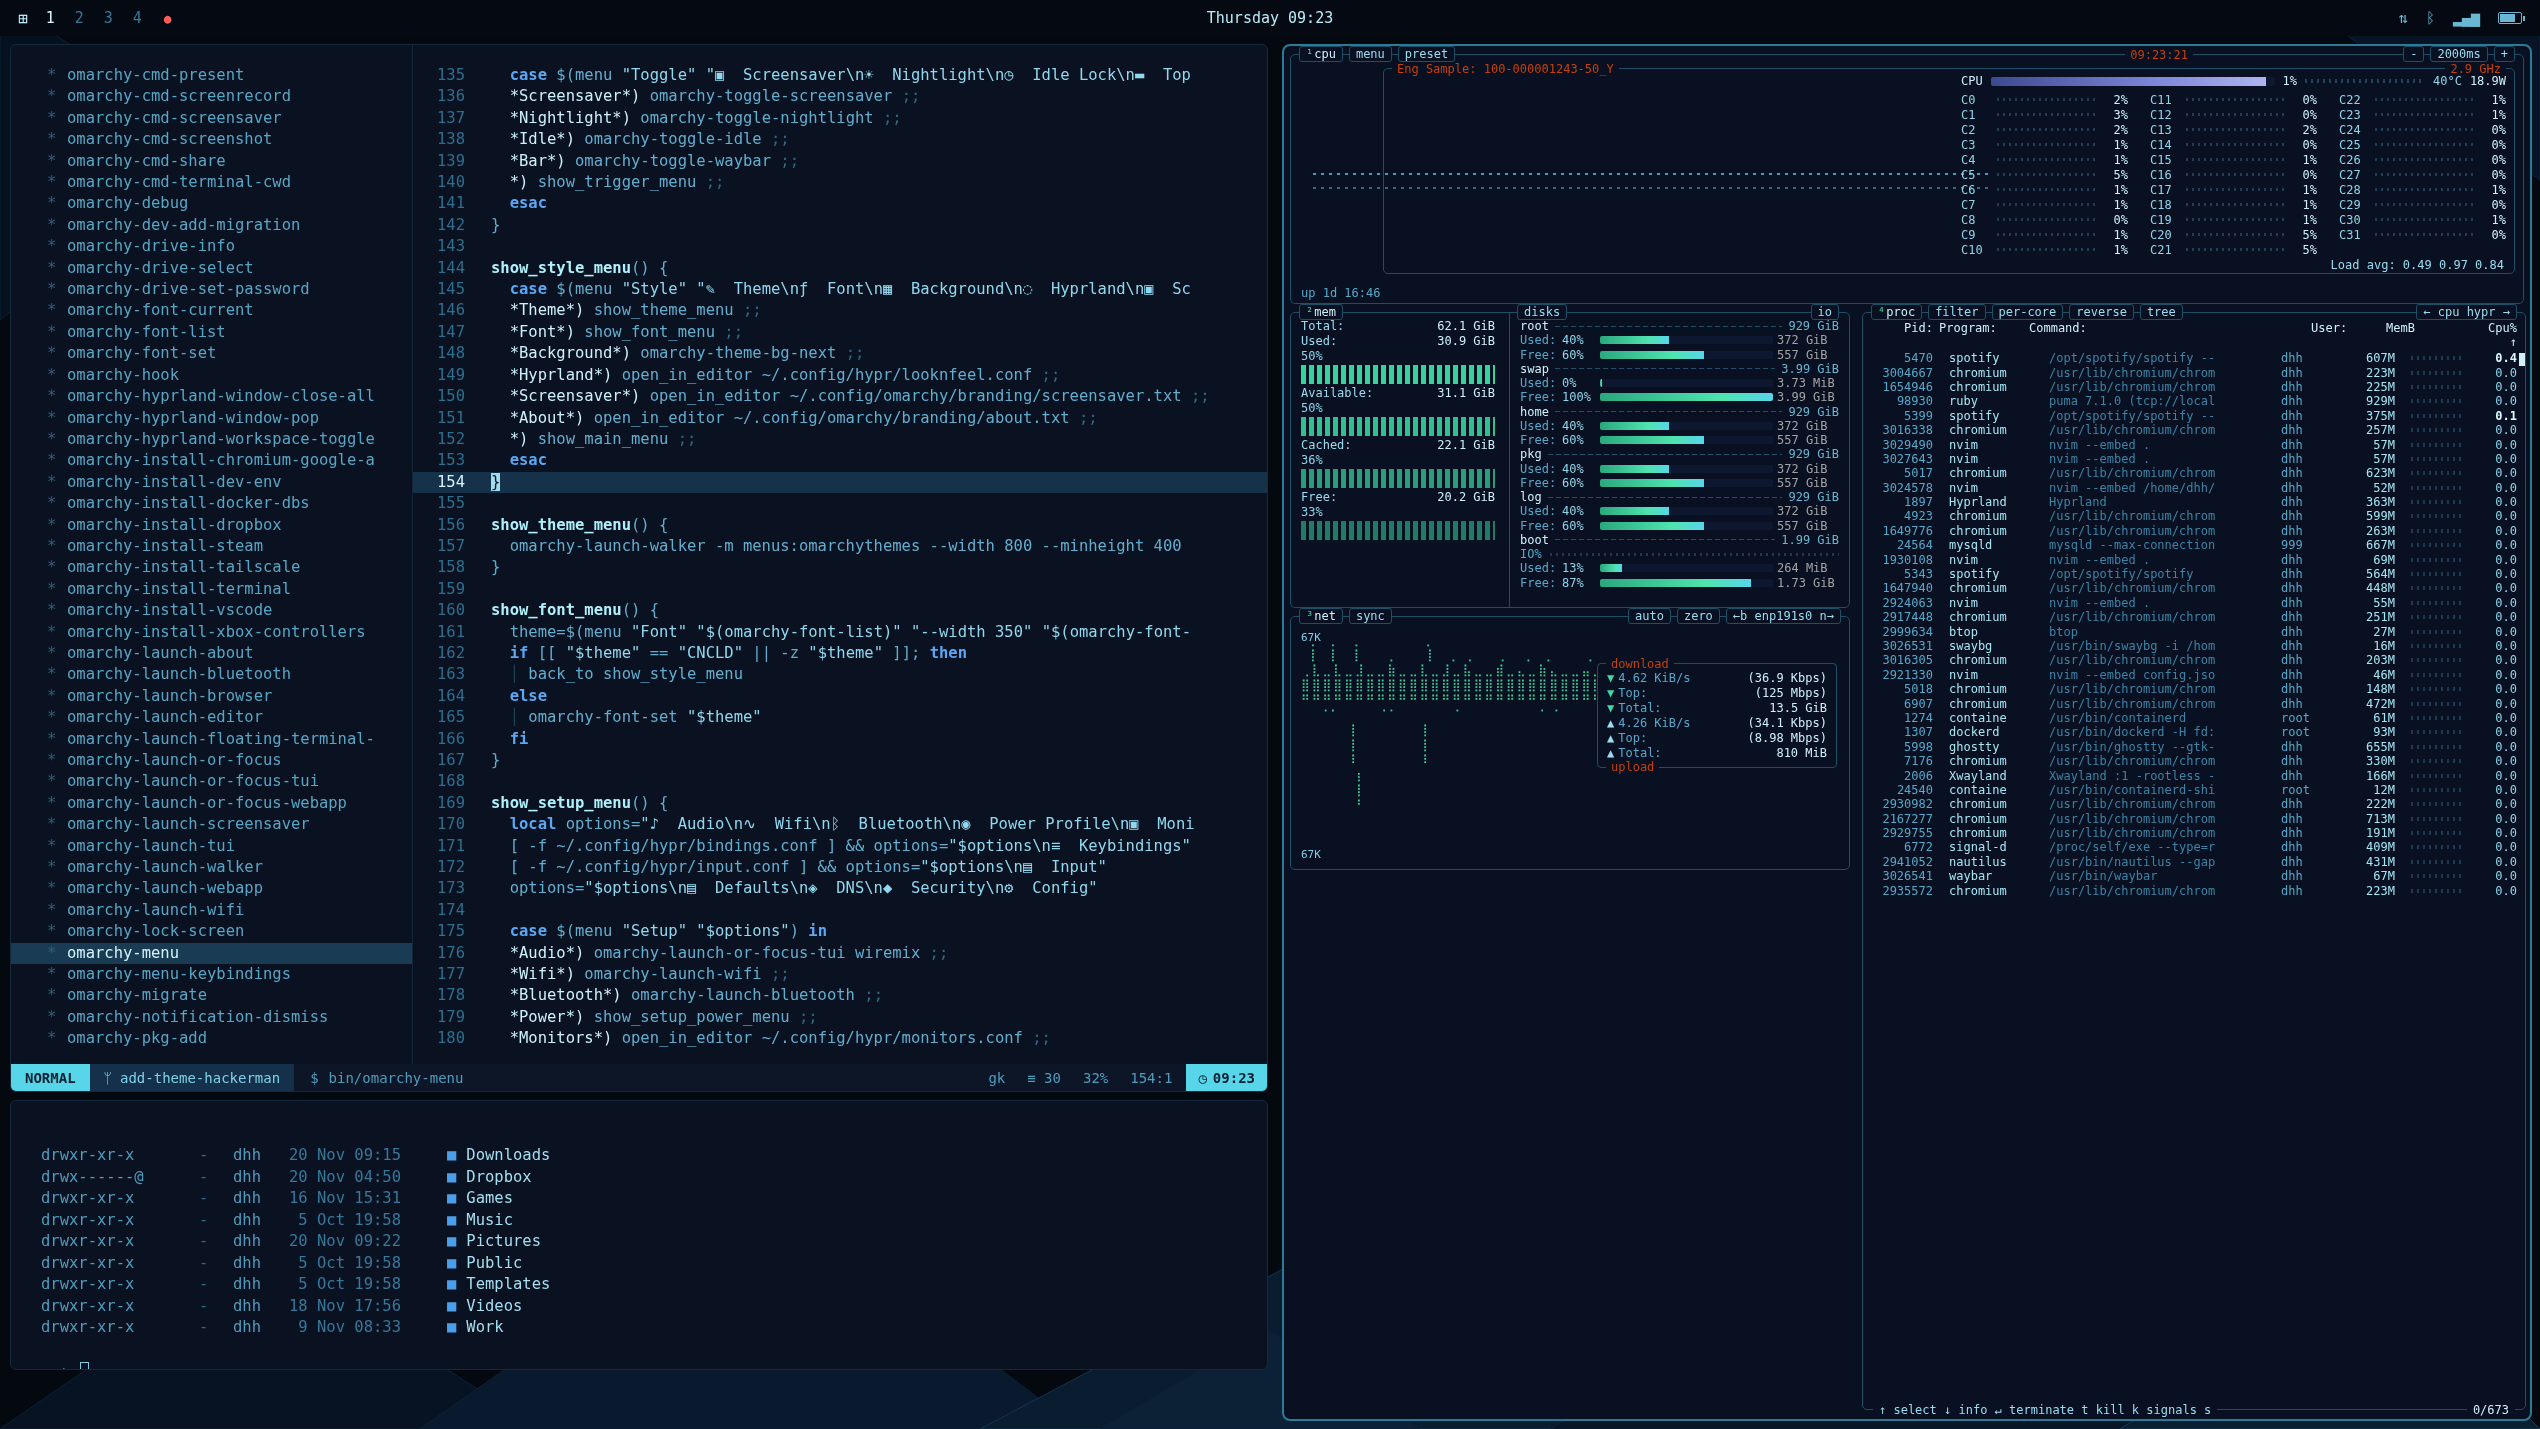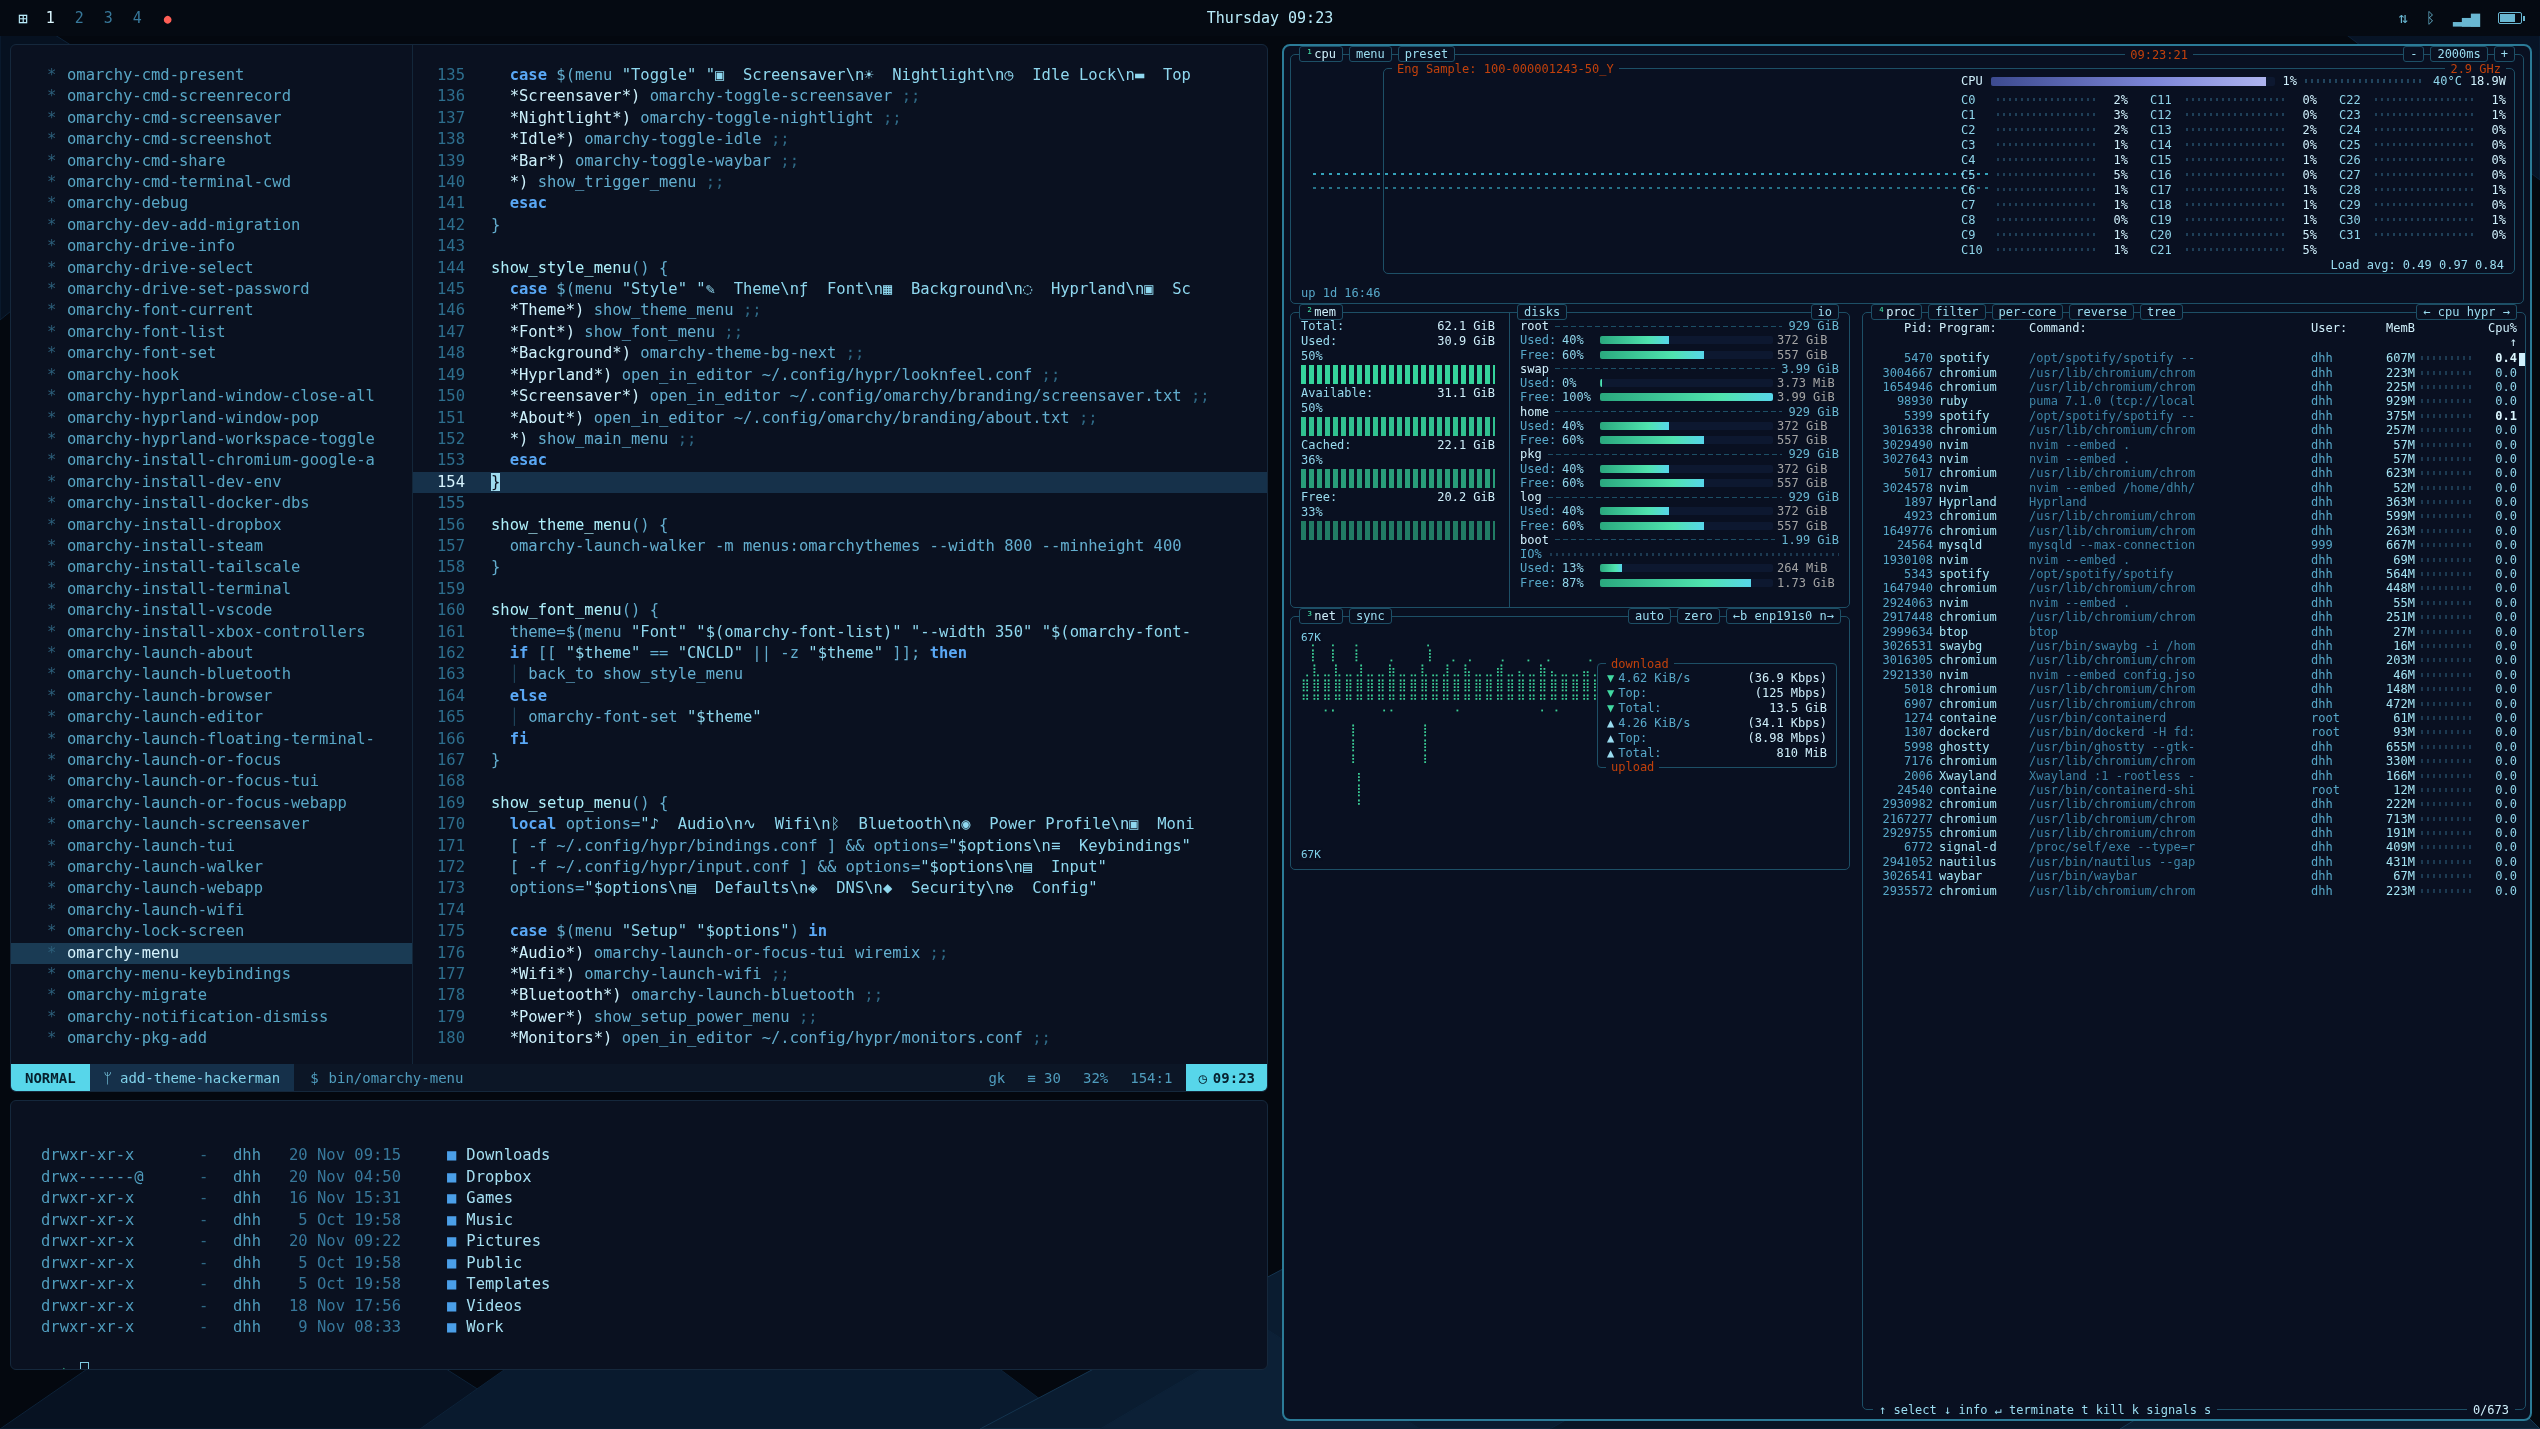--- a/index.html
+++ b/index.html
@@ -39,21 +39,21 @@
   #code-area{flex:1;padding-top:20px;overflow:hidden;font-size:15.5px;line-height:21.4px}
   .cline{display:flex;white-space:pre}
   .cline .lnum{width:52px;text-align:right;color:#2d6f8e;flex:none}
   .cline .ltext{padding-left:26px;color:#63aecf}
   .cline.active{background:#16314a}
   .cline.active .lnum{color:#d6f3fd}
   .kw{color:var(--kwc);font-weight:bold}
   .str{color:var(--strc)}
   .pat{color:#cdf1fc}
   .op{color:#2f6a86}
-  .fn{color:#aef0fb;font-weight:normal}
+  .fn{color:#aef0fb;font-weight:bold}
   .guide{color:#1d4358}
   .cur{background:#9fdcef;color:#0a1120}
 
   #statusline{height:27px;background:#0c1626;display:flex;align-items:center;font-size:14px;flex:none}
   .sl-mode{background:var(--accent);color:#06202e;font-weight:bold;padding:0 14px;height:100%;display:flex;align-items:center}
   .sl-branch{background:#15304a;color:#7fd0e8;padding:0 14px;height:100%;display:flex;align-items:center;gap:8px}
   .sl-cmd{color:#4f9cbd;padding-left:16px;display:flex;gap:10px}
   #statusline .spacer{flex:1}
   .sl-right{display:flex;gap:22px;color:#4f9cbd;margin-right:14px}
   .sl-clock{background:var(--accent);color:#06202e;font-weight:bold;padding:0 12px;height:100%;display:flex;align-items:center;gap:6px}
@@ -128,21 +128,21 @@
   .ninfo-row .nl{color:#57a8c9}
   .ninfo-row .nl .arr{color:#41d9a2;margin-right:4px}
   .ninfo-row.up .nl .arr{color:#9adcf0}
   .ninfo-row .nv{color:#cfeffb}
 
   
   #proc-box{left:578px;top:266px;width:664px;height:1098px}
   #proc-head{display:grid;grid-template-columns:62px 84px 1fr 44px 54px 50px 40px;gap:6px;padding:8px 8px 2px;color:#cfeffb}
   #proc-head .ra{text-align:right}
   #proc-rows{position:relative;padding:0 8px}
-  .prow{display:grid;grid-template-columns:62px 84px 1fr 44px 54px 50px 40px;gap:6px;height:14.4px;align-items:center;white-space:nowrap}
+  .prow{display:grid;grid-template-columns:62px 84px 1fr 44px 54px 50px 40px;gap:16px;height:14.4px;align-items:center;white-space:nowrap}
   .prow .pid{color:#57a8c9;text-align:right}
   .prow .prog{color:#a5e6f5}
   .prow .cmd{color:#3d84a6;overflow:hidden}
   .prow .puser{color:#57a8c9}
   .prow .pmem{color:#a5e6f5;text-align:right}
   .prow .pgraph{height:4px;background:repeating-linear-gradient(90deg,rgba(56,120,154,.4) 0 2px,transparent 2px 6px)}
   .prow .pcpu{color:#8fd5ea;text-align:right}
   .prow.hot .pcpu{color:#dcf7ff;font-weight:bold}
   #proc-thumb{position:absolute;right:0;top:2px;width:6px;height:13px;background:#cfeffb}
   #proc-footer{position:absolute;bottom:-8px;left:10px;right:10px;display:flex;justify-content:space-between}

